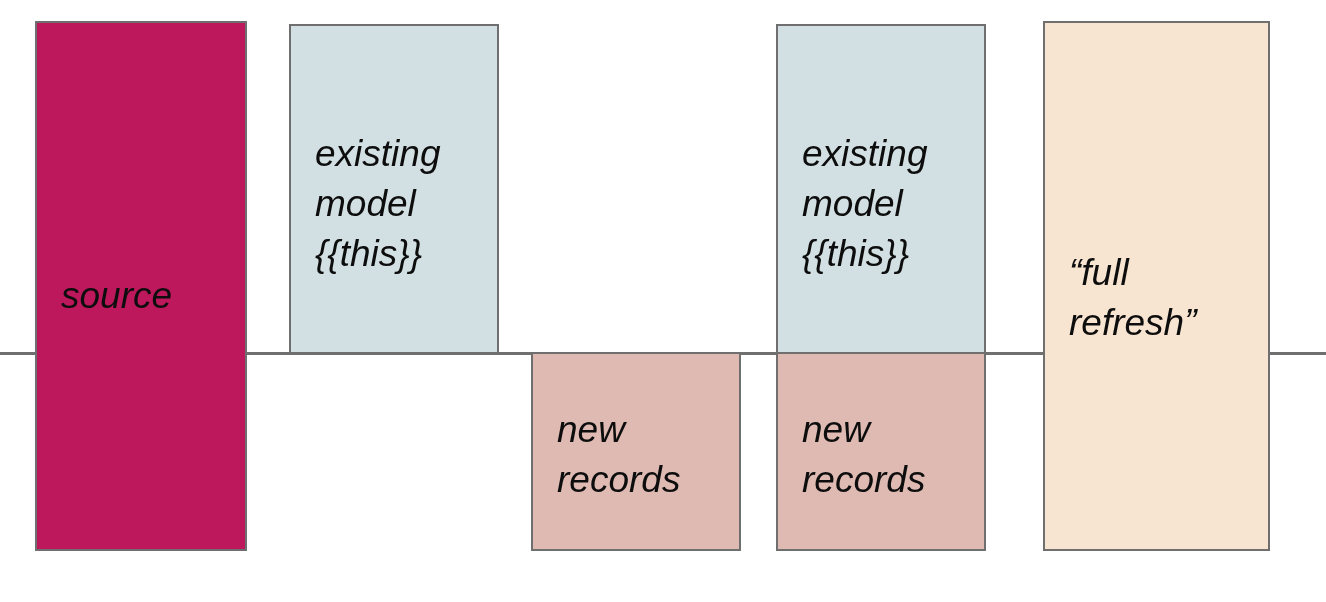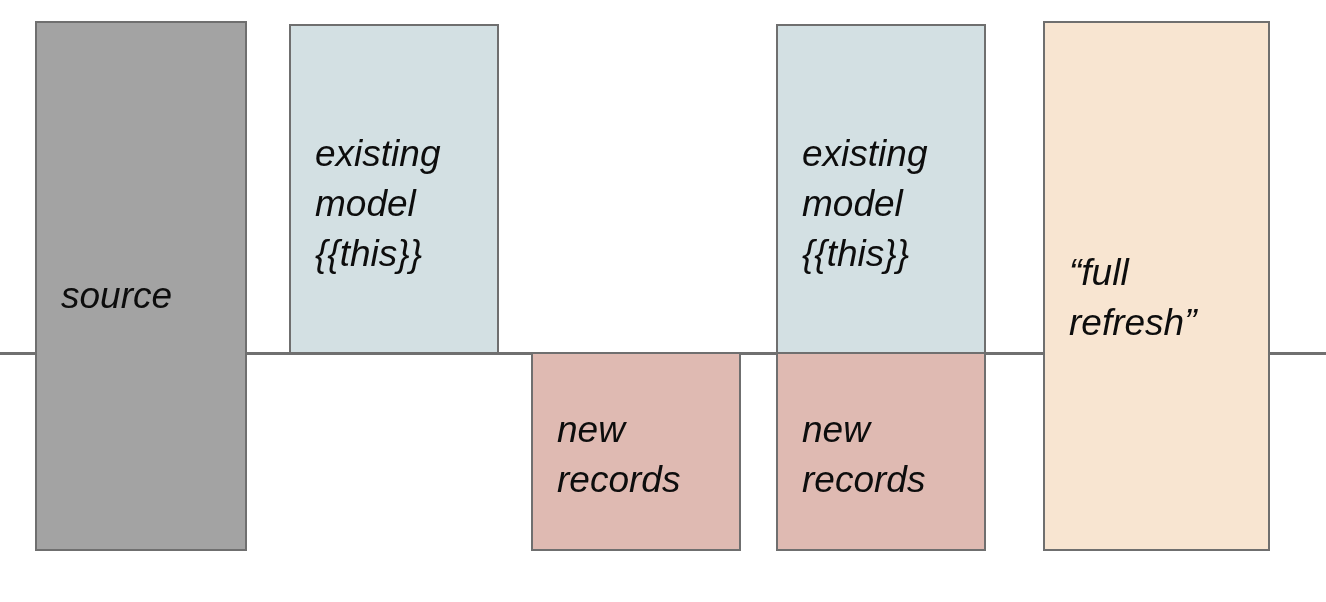--- a/index.html
+++ b/index.html
@@ -39,21 +39,21 @@
     left: 24px;
     right: 10px;
     font-size: 37px;
     line-height: 50px;
     color: #0d0d0d;
     white-space: pre-line;
     letter-spacing: 0px;
   }
 
   
-  .b-source      { left: 35px;   top: 21px;  width: 212px; height: 530px; background: #a3a3a3; }
+  .b-source      { left: 35px;   top: 21px;  width: 212px; height: 530px; background: #be185d; }
   .b-source .label      { top: 248px; }
 
   .b-existing-1  { left: 289px;  top: 24px;  width: 210px; height: 330px; background: #d3e0e3; }
   .b-existing-1 .label  { top: 103px; }
 
   .b-new-1       { left: 531px;  top: 352px; width: 210px; height: 199px; background: #dfbab2; }
   .b-new-1 .label       { top: 51px; }
 
   .b-existing-2  { left: 776px;  top: 24px;  width: 210px; height: 330px; background: #d3e0e3; }
   .b-existing-2 .label  { top: 103px; }

